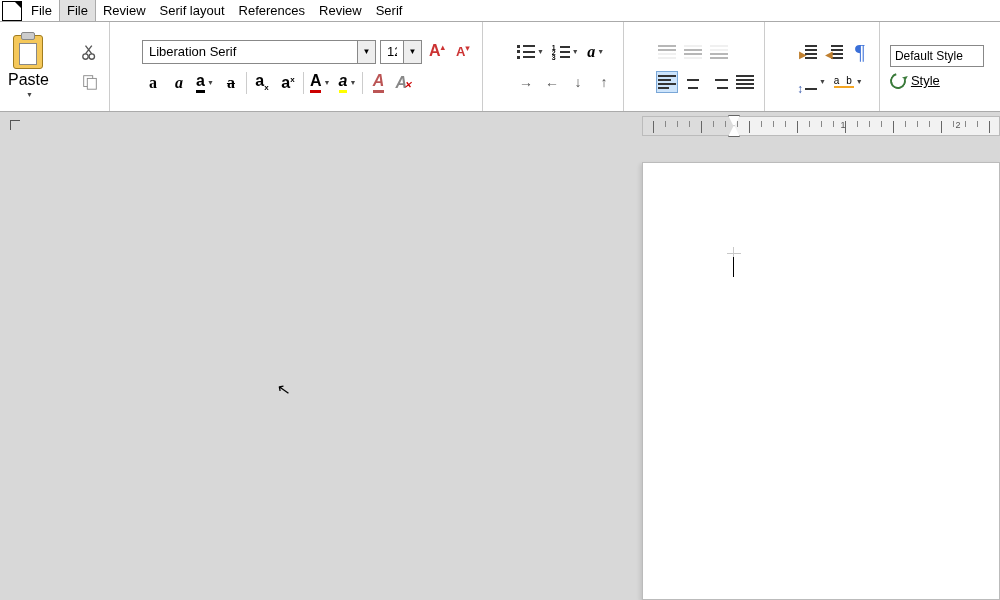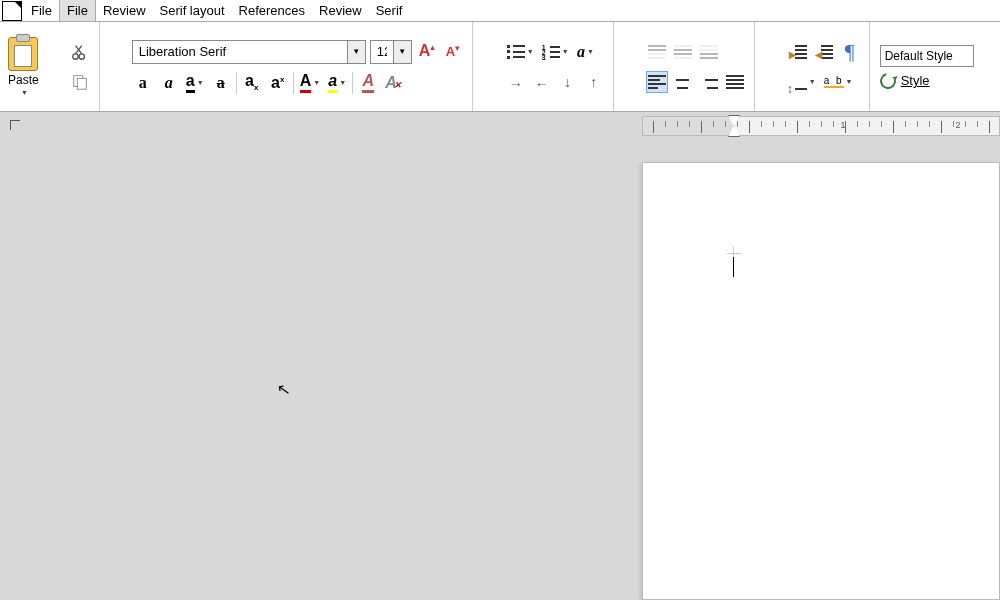--- a/index.html
+++ b/index.html
@@ -23,21 +23,21 @@
 .btn { display:inline-flex; align-items:center; justify-content:center; min-width:22px; height:22px; border:1px solid transparent; padding:1px; cursor:default; }
 .btn.active { background:#cde4fb; border-color:#7aa7d7; }
 .btn.disabled { opacity:0.35; }
 .dd-arrow { font-size:7px; margin-left:2px; color:#444; }
 
 
 .paste-ico { width:30px; height:34px; position:relative; }
 .paste-ico .board { position:absolute; inset:0; background:#f5c85a; border:1px solid #a07c1f; border-radius:3px; }
 .paste-ico .clip { position:absolute; top:-3px; left:8px; width:14px; height:8px; background:#ccc; border:1px solid #888; border-radius:2px; }
 .paste-ico .sheet { position:absolute; top:8px; left:6px; width:18px; height:22px; background:#fff; border:1px solid #888; }
-.paste-label { font-size:12px; }
+.paste-label { font-size:16px; }
 
 
 .cut-ico svg, .copy-ico svg { width:18px; height:18px; }
 
 
 .combo { display:flex; align-items:center; border:1px solid #888; height:24px; background:#fff; }
 .combo input { border:none; outline:none; font-size:13px; padding:2px 6px; background:transparent; }
 .combo .drop { width:18px; height:100%; border-left:1px solid #888; display:flex; align-items:center; justify-content:center; background:#eee; font-size:8px; }
 .font-name input { width: 214px; }
 .font-size input { width: 22px; text-align:left; }

